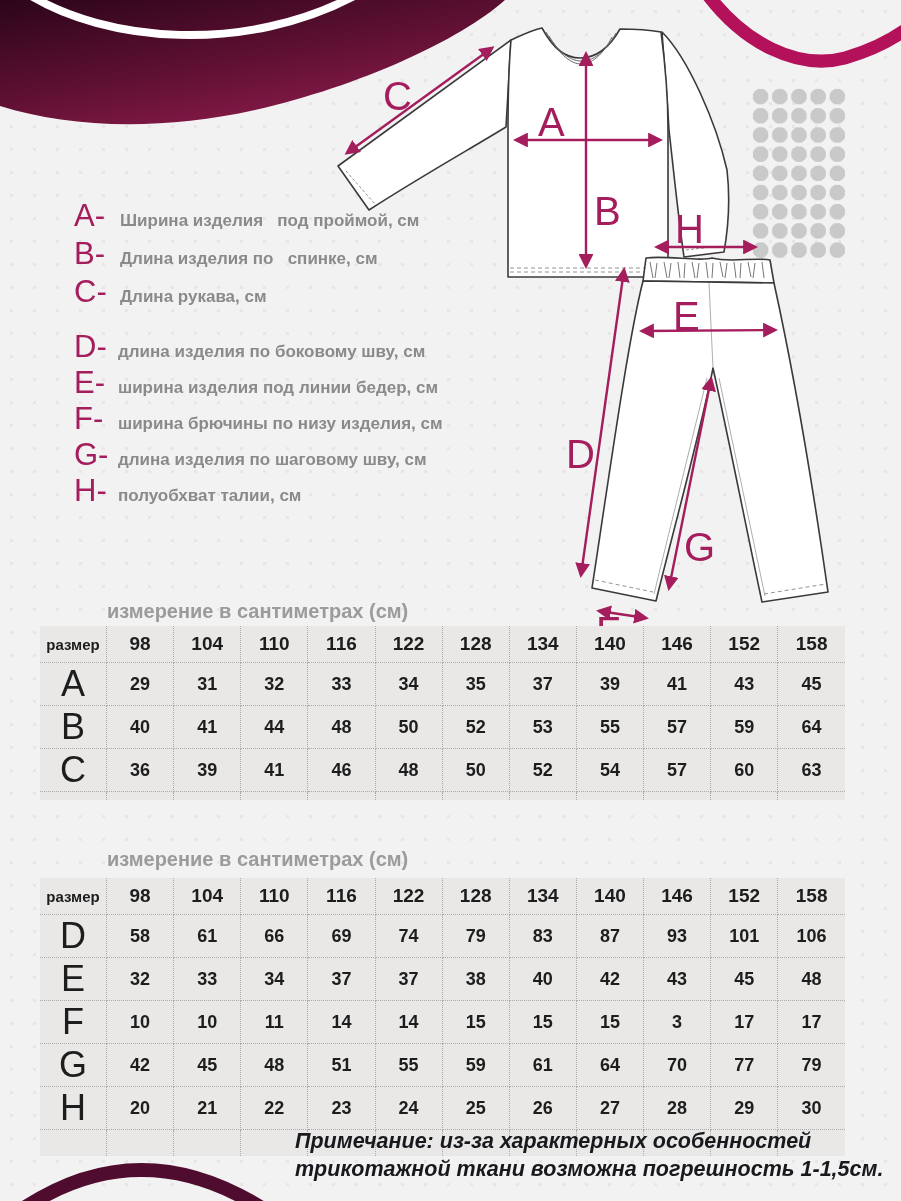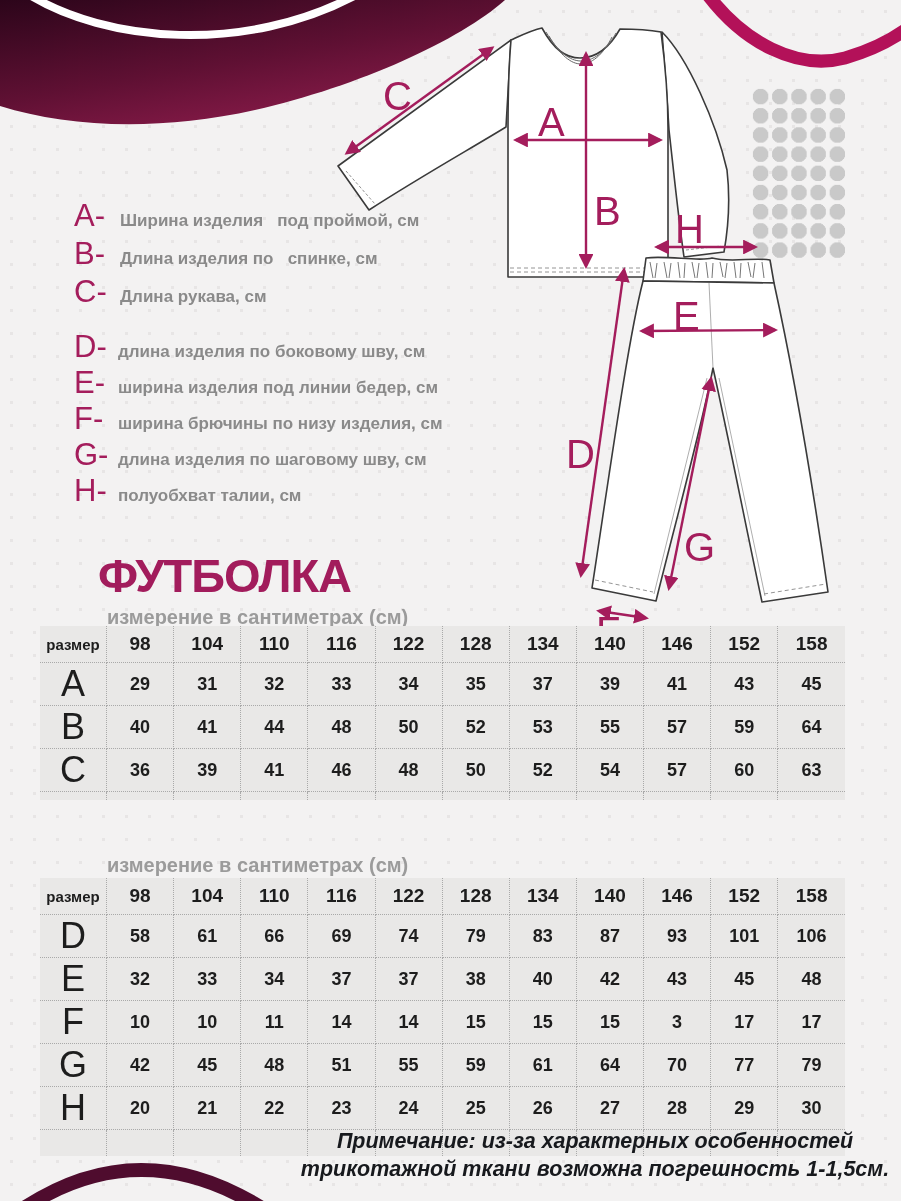--- a/index.html
+++ b/index.html
@@ -24,36 +24,36 @@
   .legend-text{color:#8a8a8a;font-size:17px;font-weight:bold;white-space:pre;margin-top:12px;}
   #legend-shirt{top:196px;}
   #legend-shirt .legend-row{height:38px;}
   #legend-pants{top:328px;}
   #legend-pants .legend-row{height:36px;}
   #legend-pants .legend-letter{width:44px;}
   
   .dlabel{position:absolute;color:#a41d5c;font-size:40px;line-height:1;}
   
   .sec-title{position:absolute;left:98px;color:#a21c5c;font-weight:bold;font-size:47px;letter-spacing:-1px;line-height:1;}
-  .sec-sub{position:absolute;left:107px;color:#9b9b9b;font-weight:bold;font-size:20px;line-height:1;margin-top:6px;}
+  .sec-sub{position:absolute;left:107px;color:#9b9b9b;font-weight:bold;font-size:20px;line-height:1;}
   
   .table-card{position:absolute;left:40px;width:805px;background:#e9e8e7;}
   table.size-table{width:100%;border-collapse:collapse;table-layout:fixed;}
   .size-table th,.size-table td{border:1px dotted #a9a9a9;text-align:center;padding:0;color:#1d1d1d;}
   .size-table th:first-child,.size-table td:first-child{border-left:none;width:66px;}
   .size-table th:last-child,.size-table td:last-child{border-right:none;}
   .size-table thead th{border-top:none;height:36px;font-size:19px;font-weight:bold;}
   .size-table thead th.corner{font-size:15px;margin-left:26px;}
   .size-table tbody td{font-size:18px;font-weight:bold;}
   .size-table td.rowletter{font-size:36px;font-weight:400;}
   .size-table tr.empty-row td{border-bottom:none;}
   #tshirt-card tbody tr{height:42px;}
   #pants-card tbody tr{height:36px;}
   
-  .note{position:absolute;left:295px;top:1127px;width:600px;text-align:center;
+  .note{position:absolute;left:295px;top:1127px;width:600px;
         font-style:italic;font-weight:bold;font-size:21.5px;color:#17191d;line-height:1.32;}
 </style>
 </head>
 <body>
 
 <div class="page">
 
   <div class="dots-big"></div>
 
   <svg class="deco-svg" width="901" height="1201" viewBox="0 0 901 1201">
@@ -158,21 +158,20 @@
     <div class="legend-row">
       <span class="legend-letter">G-</span>
       <span class="legend-text">длина изделия по шаговому шву, см</span>
     </div>
     <div class="legend-row">
       <span class="legend-letter">H-</span>
       <span class="legend-text">полуобхват талии, см</span>
     </div>
   </div>
 
-  <div class="sec-title" style="top:552px;">ФУТБОЛКА</div>
   <div class="sec-sub" style="top:601px;">измерение в сантиметрах (см)</div>
   <div class="table-card" id="tshirt-card" style="top:626px;">
       <table class="size-table">
         <thead>
           <tr>
             <th class="corner">размер</th>
             <th class="size">98</th>
             <th class="size">104</th>
             <th class="size">110</th>
             <th class="size">116</th>

